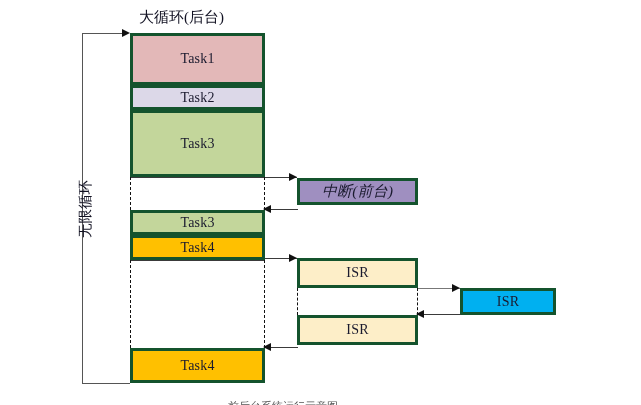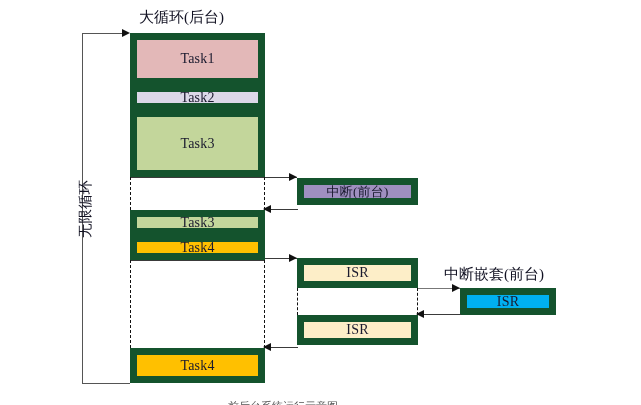--- a/index.html
+++ b/index.html
@@ -8,27 +8,27 @@
     background:#ffffff;
     font-family:"Liberation Serif","DejaVu Serif",serif;
     overflow:hidden;
     position:relative;
   }
   #stage{position:absolute;left:0;top:0;width:641px;height:405px;}
 
   
   .box{
     position:absolute;box-sizing:border-box;
-    border:7px solid #14532d;
+    border:3px solid #14532d;
     display:flex;align-items:center;justify-content:center;
     font-size:14px;color:#1a1a2e;
     letter-spacing:.2px;
     white-space:nowrap;
   }
-  .box.cn{font-size:13px;}
+  .box.cn{font-size:15px;font-style:italic;}
 
   
   .label{
     position:absolute;
     font-size:15px;color:#111122;
     white-space:nowrap;
   }
   .vlabel{
     position:absolute;
     font-size:14.5px;color:#111122;
@@ -117,21 +117,20 @@
   <div class="box" style="left:297px;top:258px;width:121px;height:30px;background:#fdeec8;">ISR</div>
 
   <div class="vdash" style="left:297px;top:288px;height:27px;"></div>
   <div class="vdash" style="left:417px;top:288px;height:27px;"></div>
 
   <div class="box" style="left:297px;top:315px;width:121px;height:30px;background:#fdeec8;">ISR</div>
 
   <div class="hline" style="left:265px;top:347px;width:33px;"></div>
   <div class="arrow-l" style="left:263px;top:342.5px;"></div>
 
-  <div class="label" style="left:444px;top:265px;">中断嵌套(前台)</div>
 
   <div class="hgray" style="left:418px;top:288px;width:43px;"></div>
   <div class="arrow-r" style="left:452px;top:283.5px;"></div>
 
   <div class="box" style="left:460px;top:288px;width:96px;height:27px;background:#00b0f0;">ISR</div>
 
   <div class="hline" style="left:418px;top:314px;width:43px;"></div>
   <div class="arrow-l" style="left:416px;top:309.5px;"></div>
 
   <div class="bottomtext" style="left:228px;top:399px;">前后台系统运行示意图</div>

